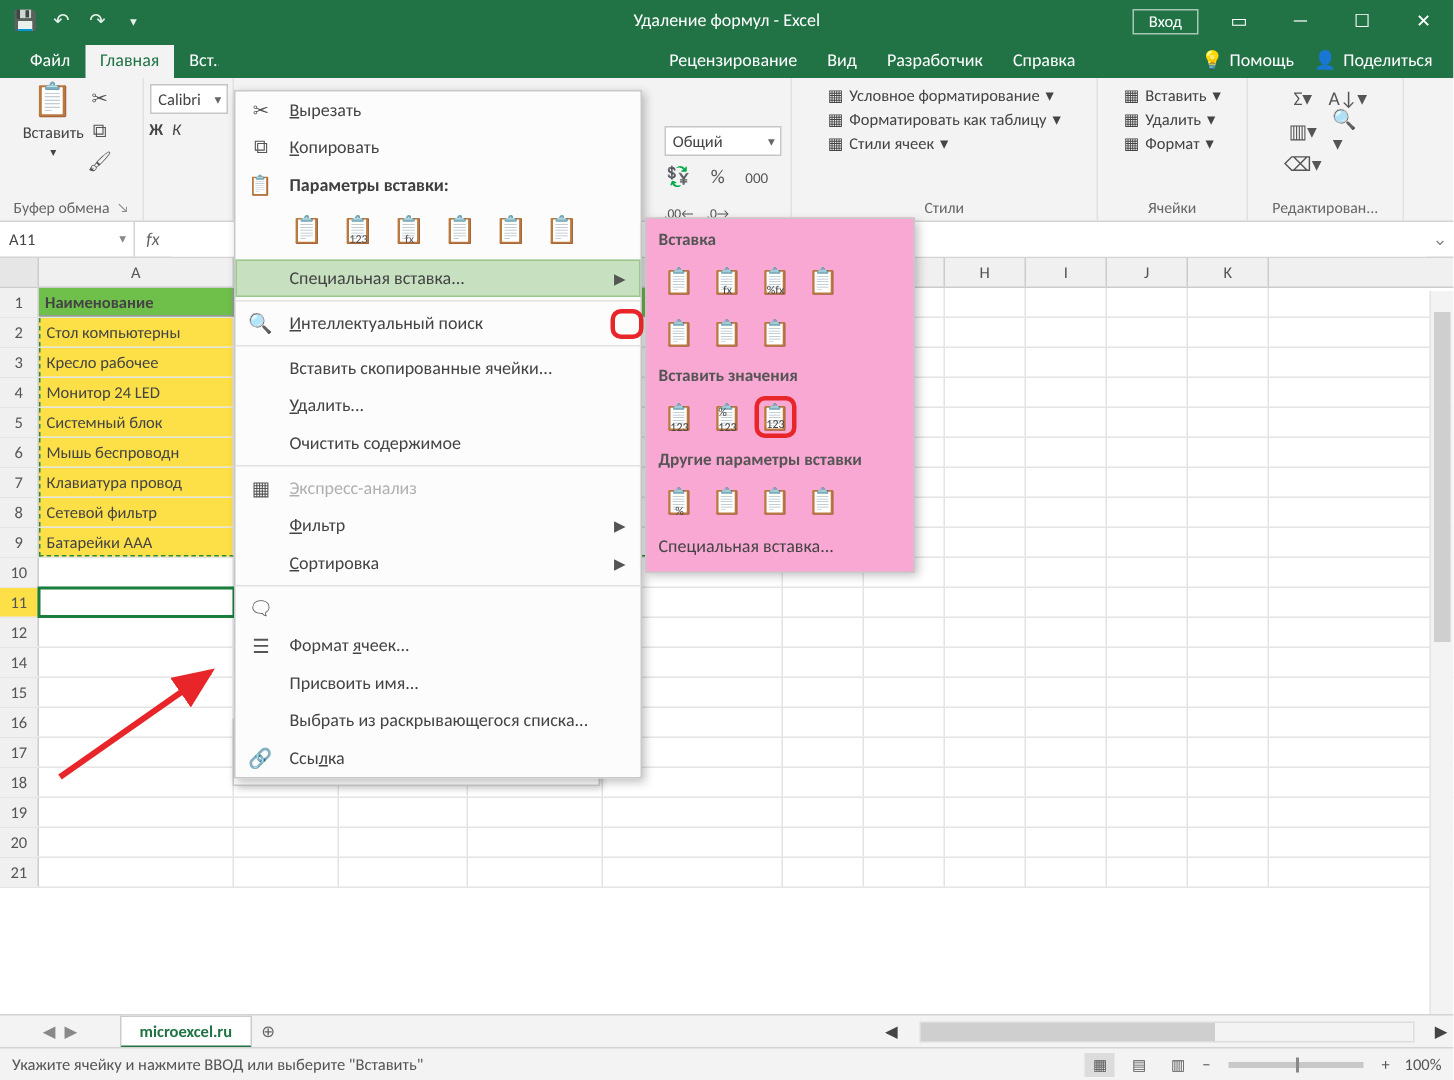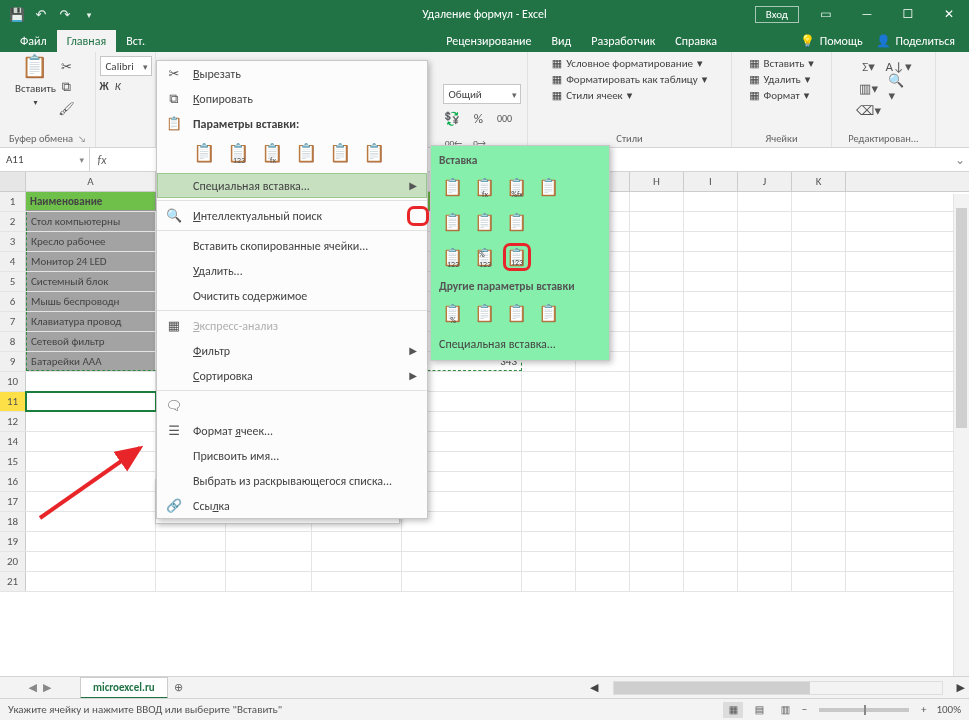--- a/index.html
+++ b/index.html
@@ -47,21 +47,21 @@
 .colhead { height:20px; display:flex; border-bottom:1px solid #ccc; background:#f0f0f0;}
 .colhead .rh { width:26px; border-right:1px solid #ccc; background:#e6e6e6;}
 .colhead .ch { border-right:1px solid #ccc; text-align:center; font-size:11px; color:#555; line-height:20px;}
 .row { height:20px; display:flex; border-bottom:1px solid #e4e4e4;}
 .row .rh { width:26px; border-right:1px solid #ccc; background:#f0f0f0; text-align:center; font-size:11px; color:#555; line-height:20px;}
 .row.sel .rh{background:#fde047;}
 .cell { border-right:1px solid #e4e4e4; padding:0 4px; line-height:20px; font-size:11px; overflow:hidden; white-space:nowrap;}
 .wA{width:130px;} .wB{width:70px;} .wC{width:86px;} .wD{width:90px;} .wE{width:120px;}
 .wRest{width:54px;}
 .hdrc{background:#6fbf4b; font-weight:bold; border-right:1px solid #999; border-bottom:1px solid #999;}
-.ycell{background:#a3a3a3;}
+.ycell{background:#fde047;}
 .marchB{border-bottom:1px dashed #2e8b3d;}
 .marchR{border-right:1px dashed #2e8b3d!important;}
 .marchL{border-left:1px dashed #2e8b3d;}
 .numr{text-align:right;}
 .selcell{outline:2px solid #1a7f3c; outline-offset:-1px;}
 
 
 .cmenu { position:absolute; left:156px; top:60px; width:272px; background:#fcfcfc; border:1px solid #c8c8c8; box-shadow:2px 2px 6px rgba(0,0,0,.25); z-index:50; font-size:12px;}
 .cmenu .mi { display:flex; align-items:center; height:25px; padding:0 10px 0 8px; gap:10px;}
 .cmenu .mi .micon{width:18px; text-align:center; font-size:13px; color:#555;}
@@ -69,21 +69,21 @@
 .cmenu .mi .arrow{font-size:10px; color:#555;}
 .cmenu .mi.dis{color:#b0b0b0;}
 .cmenu .sep{height:1px; background:#e2e2e2; margin:2px 0;}
 .cmenu .iconrow{display:flex; gap:6px; padding:3px 8px 6px 34px;}
 .cmenu .pi{width:28px;height:28px; border:1px solid transparent; display:flex; align-items:center; justify-content:center; position:relative; font-size:9px; color:#555;}
 .cmenu .pi .clip{font-size:18px;}
 .cmenu .mi.hover{background:#c7e0c0; border:1px solid #9cc78f; height:25px; padding:0 9px 0 7px;}
 .redcirc{position:absolute; right:2px; top:144px; width:22px; height:20px; border:3px solid #e8262a; border-radius:7px; z-index:55;}
 
 
-.submenu{position:absolute; left:430px; top:145px; width:180px; background:#86efac; border:1px solid #c8c8c8; box-shadow:2px 2px 6px rgba(0,0,0,.25); z-index:60; font-size:12px; padding:4px 0;}
+.submenu{position:absolute; left:430px; top:145px; width:180px; background:#f9a8d4; border:1px solid #c8c8c8; box-shadow:2px 2px 6px rgba(0,0,0,.25); z-index:60; font-size:12px; padding:4px 0;}
 .submenu .shead{font-weight:bold; padding:3px 8px 4px; color:#555; font-size:11.5px;}
 .submenu .srow{display:flex; gap:4px; padding:2px 8px 5px;}
 .submenu .si{width:28px; height:28px; display:flex; align-items:center; justify-content:center; position:relative; font-size:9px; border:1px solid transparent;}
 .submenu .si.hl{border:3px solid #e8262a; border-radius:7px; padding:0;}
 .submenu .si .clip{font-size:17px;}
 .submenu .slink{padding:5px 8px; color:#444;}
 .stxt{font-size:8px; position:absolute; bottom:1px;}
 
 
 .minitb{position:absolute; left:155px; top:479px; background:#fdfdfd; border:1px solid #c8c8c8; box-shadow:2px 2px 5px rgba(0,0,0,.2); padding:4px; z-index:45; font-size:11px;}
@@ -660,20 +660,21 @@
     <div class="si">
         <span class="clip">📋</span>
       </div>
     <div class="si">
         <span class="clip">📋</span>
       </div>
     <div class="si">
         <span class="clip">📋</span>
       </div>
   </div>
+  <div class="shead">Вставить значения</div>
   <div class="srow">
     <div class="si">
         <span class="clip">📋</span>
         <span class="stxt">123</span>
       </div>
     <div class="si">
         <span class="clip">📋</span>
         <span class="stxt">%<br>123</span>
       </div>
     <div class="si hl">

